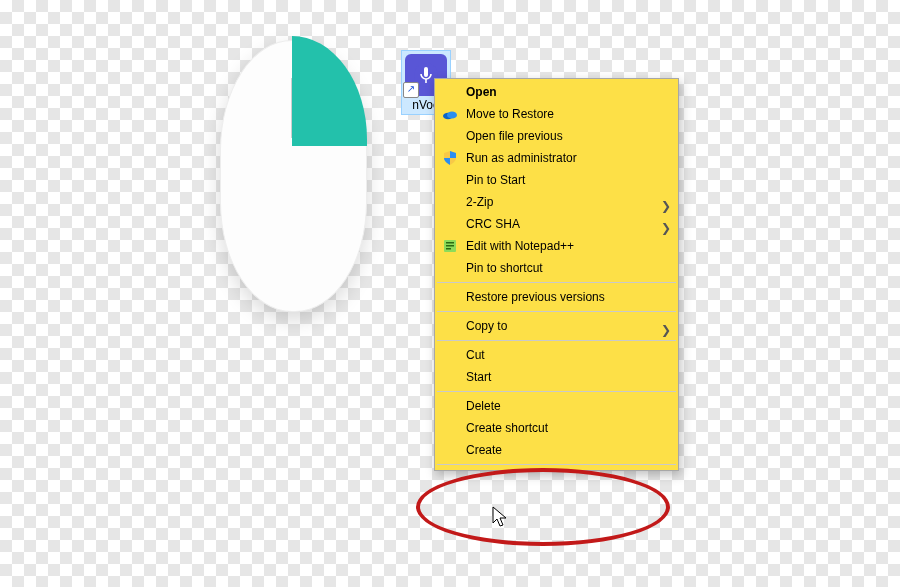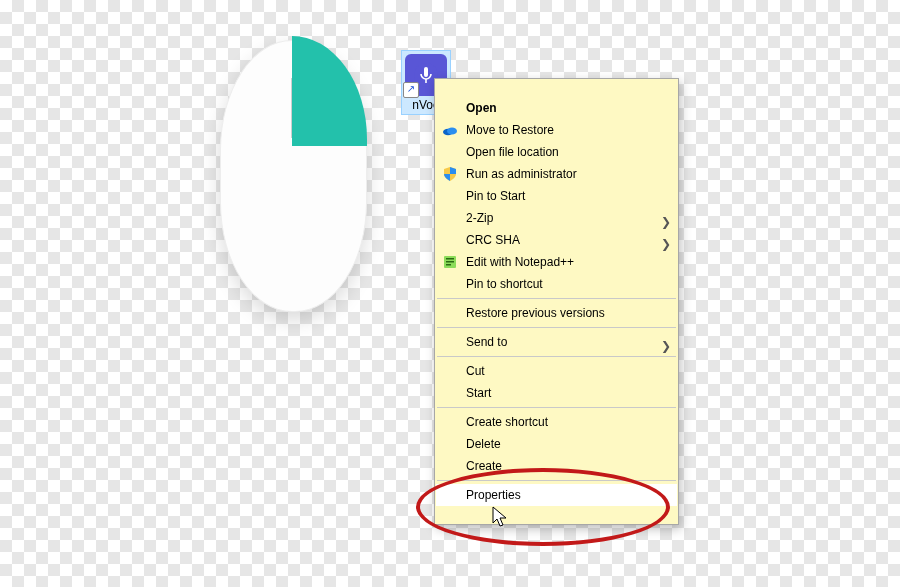--- a/index.html
+++ b/index.html
@@ -109,24 +109,24 @@
     white-space: nowrap;
     overflow: hidden;
   }
 
   
   .context-menu {
     position: absolute;
     left: 434px;
     top: 78px;
     width: 241px;
-    background: #fef9c3;
+    background: #fde047;
     border: 1px solid #a7a7a7;
     box-shadow: 2px 4px 10px rgba(0,0,0,0.25);
-    padding: 18px 1px;
+    padding: 2px 1px;
   }
   .cm-item {
     height: 22px;
     line-height: 22px;
     padding-left: 30px;
     padding-right: 18px;
     position: relative;
     white-space: nowrap;
     cursor: default;
   }
@@ -215,21 +215,21 @@
     <span class="ico">
       <svg width="16" height="16" viewBox="0 0 16 16">
         <ellipse cx="6" cy="10" rx="5" ry="3.2" fill="#0a64c8"></ellipse>
         <ellipse cx="10" cy="9" rx="5" ry="3.6" fill="#2a8ef0"></ellipse>
       </svg>
     </span>
     <span class="label">Move to Restore</span>
   </div>
 
   <div class="cm-item">
-    <span class="label">Open file location</span>
+    <span class="label">Open file previous</span>
   </div>
 
   <div class="cm-item">
     <span class="ico">
       <svg width="16" height="16" viewBox="0 0 16 16">
         <path d="M8 1 L14 3 V8 C14 12 8 15 8 15 C8 15 2 12 2 8 V3 Z" fill="#f7c948"></path>
         <path d="M8 1 L14 3 V8 H8 Z" fill="#2a8ef0"></path>
         <path d="M8 8 H2 V8 C2 12 8 15 8 15 Z" fill="#2a8ef0"></path>
       </svg>
     </span>
@@ -269,53 +269,50 @@
 
   <div class="cm-sep"></div>
 
   <div class="cm-item">
     <span class="label">Restore previous versions</span>
   </div>
 
   <div class="cm-sep"></div>
 
   <div class="cm-item">
-    <span class="label">Send to</span>
+    <span class="label">Copy to</span>
     <span class="arrow">❯</span>
   </div>
 
   <div class="cm-sep"></div>
 
   <div class="cm-item">
     <span class="label">Cut</span>
   </div>
 
   <div class="cm-item">
     <span class="label">Start</span>
   </div>
 
   <div class="cm-sep"></div>
 
   <div class="cm-item">
+    <span class="label">Delete</span>
+  </div>
+
+  <div class="cm-item">
     <span class="label">Create shortcut</span>
   </div>
 
   <div class="cm-item">
-    <span class="label">Delete</span>
-  </div>
-
-  <div class="cm-item">
     <span class="label">Create</span>
   </div>
 
   <div class="cm-sep"></div>
 
-  <div class="cm-item hover">
-    <span class="label">Properties</span>
-  </div>
 
 </div>
 
 <div class="highlight"></div>
 
 <svg class="cursor" width="18" height="22" viewBox="0 0 18 22">
   <path d="M1 1 L1 17 L5 13 L8 20 L11 19 L8 12 L14 12 Z" fill="#fff" stroke="#000" stroke-width="1"></path>
 </svg>
 
 </body></html>

